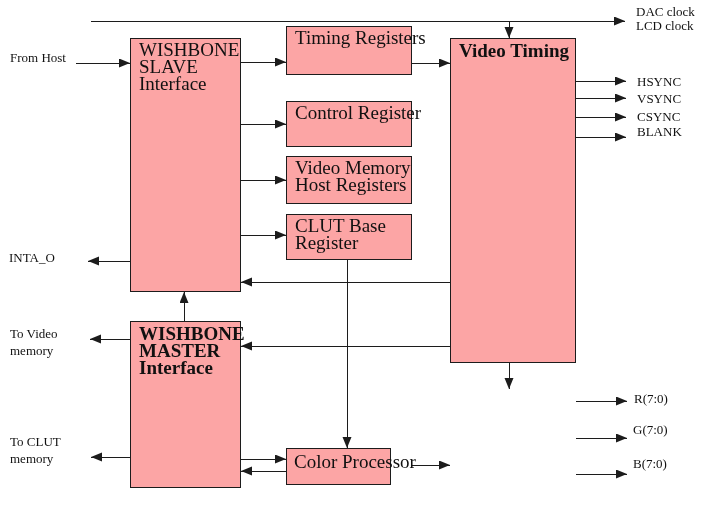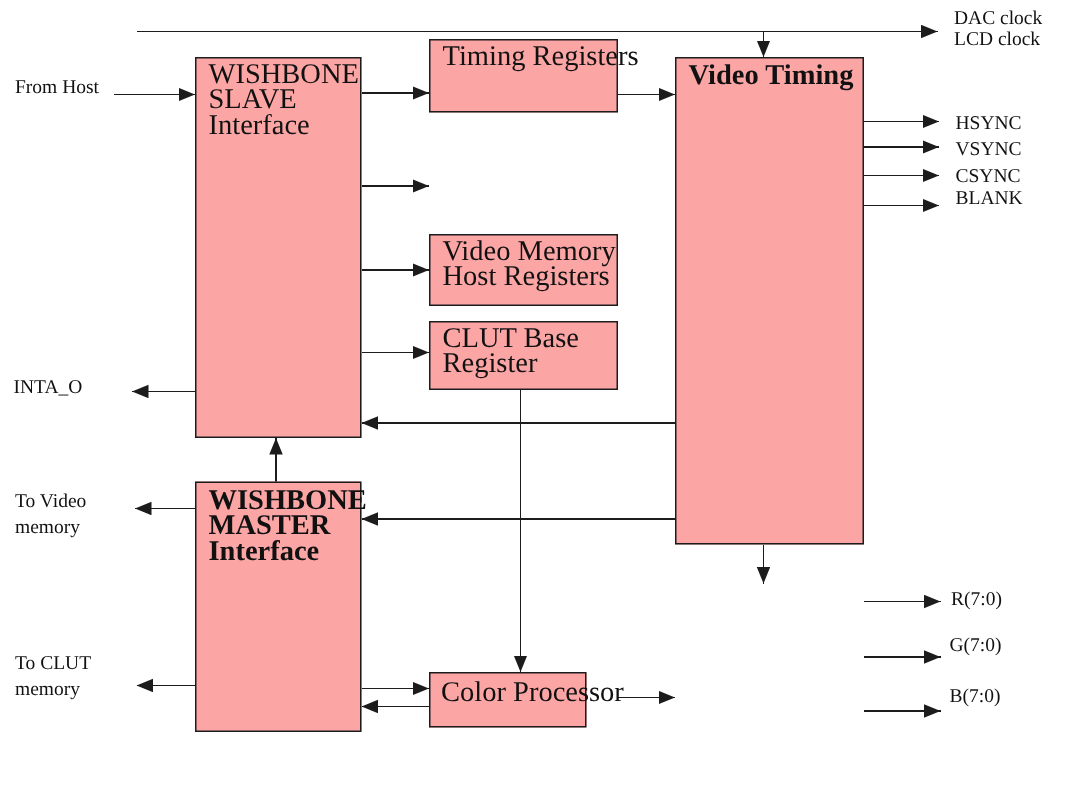--- a/index.html
+++ b/index.html
@@ -81,20 +81,25 @@
       <div class="tl">Interface</div>
     </div>
   </div>
 
   <div class="block" style="left:286px;top:26px;width:126px;height:49px">
     <div class="pad">
       <div class="tl">Timing Registers</div>
     </div>
   </div>
 
+  <div class="block" style="left:286px;top:101px;width:126px;height:46px">
+    <div class="pad">
+      <div class="tl">Control Register</div>
+    </div>
+  </div>
 
   <div class="block" style="left:286px;top:156px;width:126px;height:48px">
     <div class="pad">
       <div class="tl">Video Memory</div>
       <div class="tl">Host Registers</div>
     </div>
   </div>
 
   <div class="block" style="left:286px;top:214px;width:126px;height:46px">
     <div class="pad">

